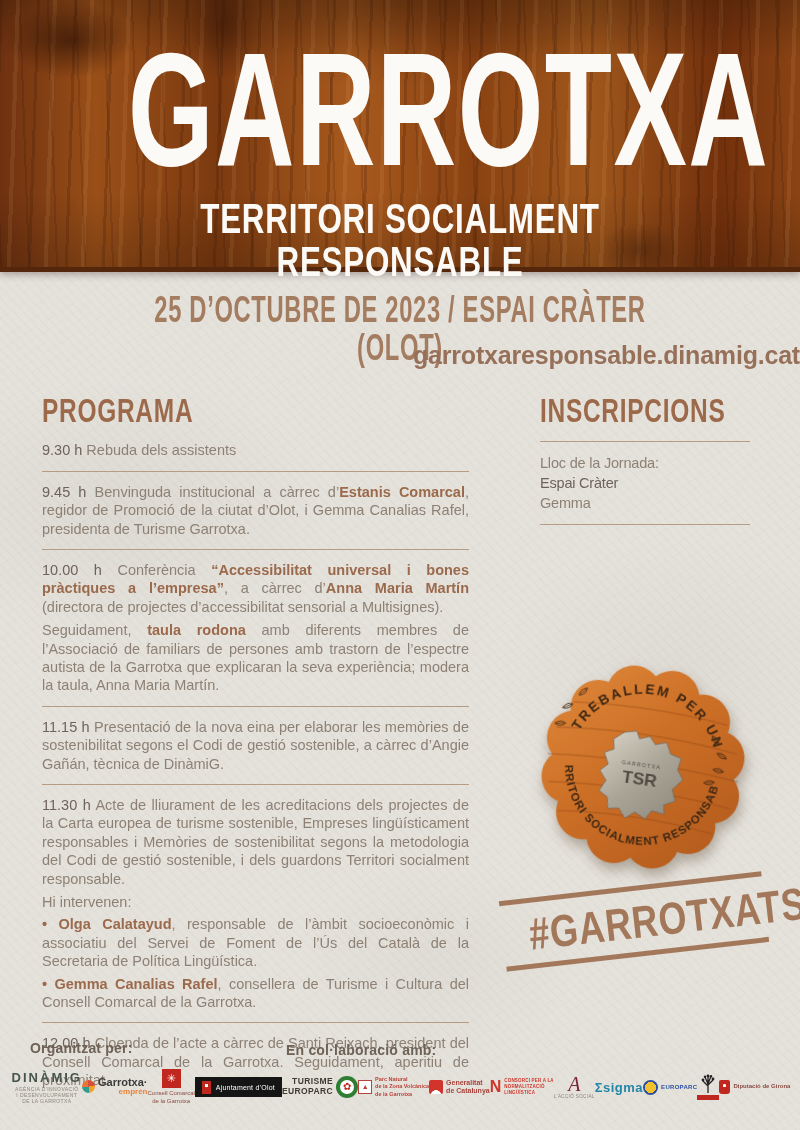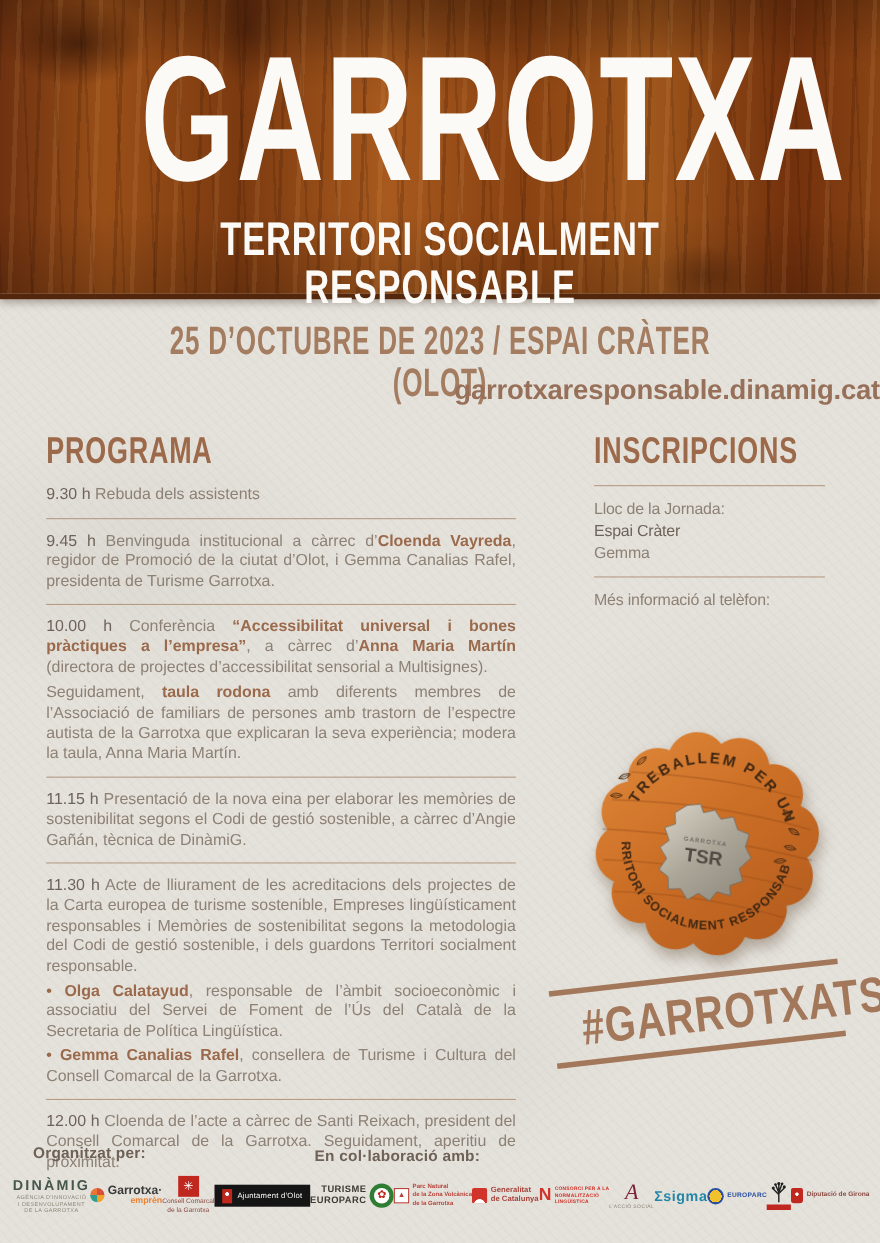--- a/index.html
+++ b/index.html
@@ -136,34 +136,35 @@
   <div class="site-line">garrotxaresponsable.dinamig.cat</div>
 
   <div class="program-col">
     <div class="col-heading">PROGRAMA</div>
     <div>
         <div class="pitem">
           <p class="para"><span class="seg-time">9.30 h</span><span class="seg-text"> Rebuda dels assistents</span></p>
         </div>
         <div class="divider"></div>
         <div class="pitem">
-          <p class="para"><span class="seg-time">9.45 h</span><span class="seg-text"> Benvinguda institucional a càrrec d’</span><span class="seg-strong">Cloenda Vayreda</span><span class="seg-text">, regidor de Promoció de la ciutat d’Olot, i Gemma Canalias Rafel, presidenta de Turisme Garrotxa.</span></p>
+          <p class="para"><span class="seg-time">9.45 h</span><span class="seg-text"> Benvinguda institucional a càrrec d’</span><span class="seg-strong">Estanis Comarcal</span><span class="seg-text">, regidor de Promoció de la ciutat d’Olot, i Gemma Canalias Rafel, presidenta de Turisme Garrotxa.</span></p>
         </div>
         <div class="divider"></div>
         <div class="pitem">
           <p class="para"><span class="seg-time">10.00 h</span><span class="seg-text"> Conferència </span><span class="seg-strong">“Accessibilitat universal i bones pràctiques a l’empresa”</span><span class="seg-text">, a càrrec d’</span><span class="seg-strong">Anna Maria Martín</span><span class="seg-text"> (directora de projectes d’accessibilitat sensorial a Multisignes).</span></p>
           <p class="para"><span class="seg-text">Seguidament, </span><span class="seg-strong">taula rodona</span><span class="seg-text"> amb diferents membres de l’Associació de familiars de persones amb trastorn de l’espectre autista de la Garrotxa que explicaran la seva experiència; modera la taula, Anna Maria Martín.</span></p>
         </div>
         <div class="divider"></div>
         <div class="pitem">
           <p class="para"><span class="seg-time">11.15 h</span><span class="seg-text"> Presentació de la nova eina per elaborar les memòries de sostenibilitat segons el Codi de gestió sostenible, a càrrec d’Angie Gañán, tècnica de DinàmiG.</span></p>
         </div>
         <div class="divider"></div>
         <div class="pitem">
           <p class="para"><span class="seg-time">11.30 h</span><span class="seg-text"> Acte de lliurament de les acreditacions dels projectes de la Carta europea de turisme sostenible, Empreses lingüísticament responsables i Memòries de sostenibilitat segons la metodologia del Codi de gestió sostenible, i dels guardons Territori socialment responsable.</span></p>
+          <p class="para"><span class="seg-text">Hi intervenen:</span></p>
           <p class="para bullet"><span class="seg-strong">• </span><span class="seg-strong">Olga Calatayud</span><span class="seg-text">, responsable de l’àmbit socioeconòmic i associatiu del Servei de Foment de l’Ús del Català de la Secretaria de Política Lingüística.</span></p>
           <p class="para bullet"><span class="seg-strong">• </span><span class="seg-strong">Gemma Canalias Rafel</span><span class="seg-text">, consellera de Turisme i Cultura del Consell Comarcal de la Garrotxa.</span></p>
         </div>
         <div class="divider"></div>
         <div class="pitem">
           <p class="para"><span class="seg-time">12.00 h</span><span class="seg-text"> Cloenda de l’acte a càrrec de Santi Reixach, president del Consell Comarcal de la Garrotxa. Seguidament, aperitiu de proximitat.</span></p>
         </div>
       </div>
   </div>
 
@@ -171,21 +172,20 @@
     <div class="col-heading">INSCRIPCIONS</div>
     <div>
         <div class="divider"></div>
         <div class="ins-group">
           <p><span class="seg-text">Lloc de la Jornada:</span></p>
           <p><span class="seg-time">Espai Cràter</span></p>
           <p><span class="seg-text">Gemma</span></p>
         </div>
         <div class="divider"></div>
         <div class="ins-group">
-          <p><span class="seg-text">Més informació al telèfon:</span></p>
         </div>
       </div>
   </div>
 
   <div class="badge">
     <svg viewBox="0 0 260 260">
       <defs>
         <linearGradient id="woodg" x1="0" y1="0" x2="1" y2="1">
           <stop offset="0" stop-color="#e08a3c"></stop>
           <stop offset="0.45" stop-color="#cc6f26"></stop>

